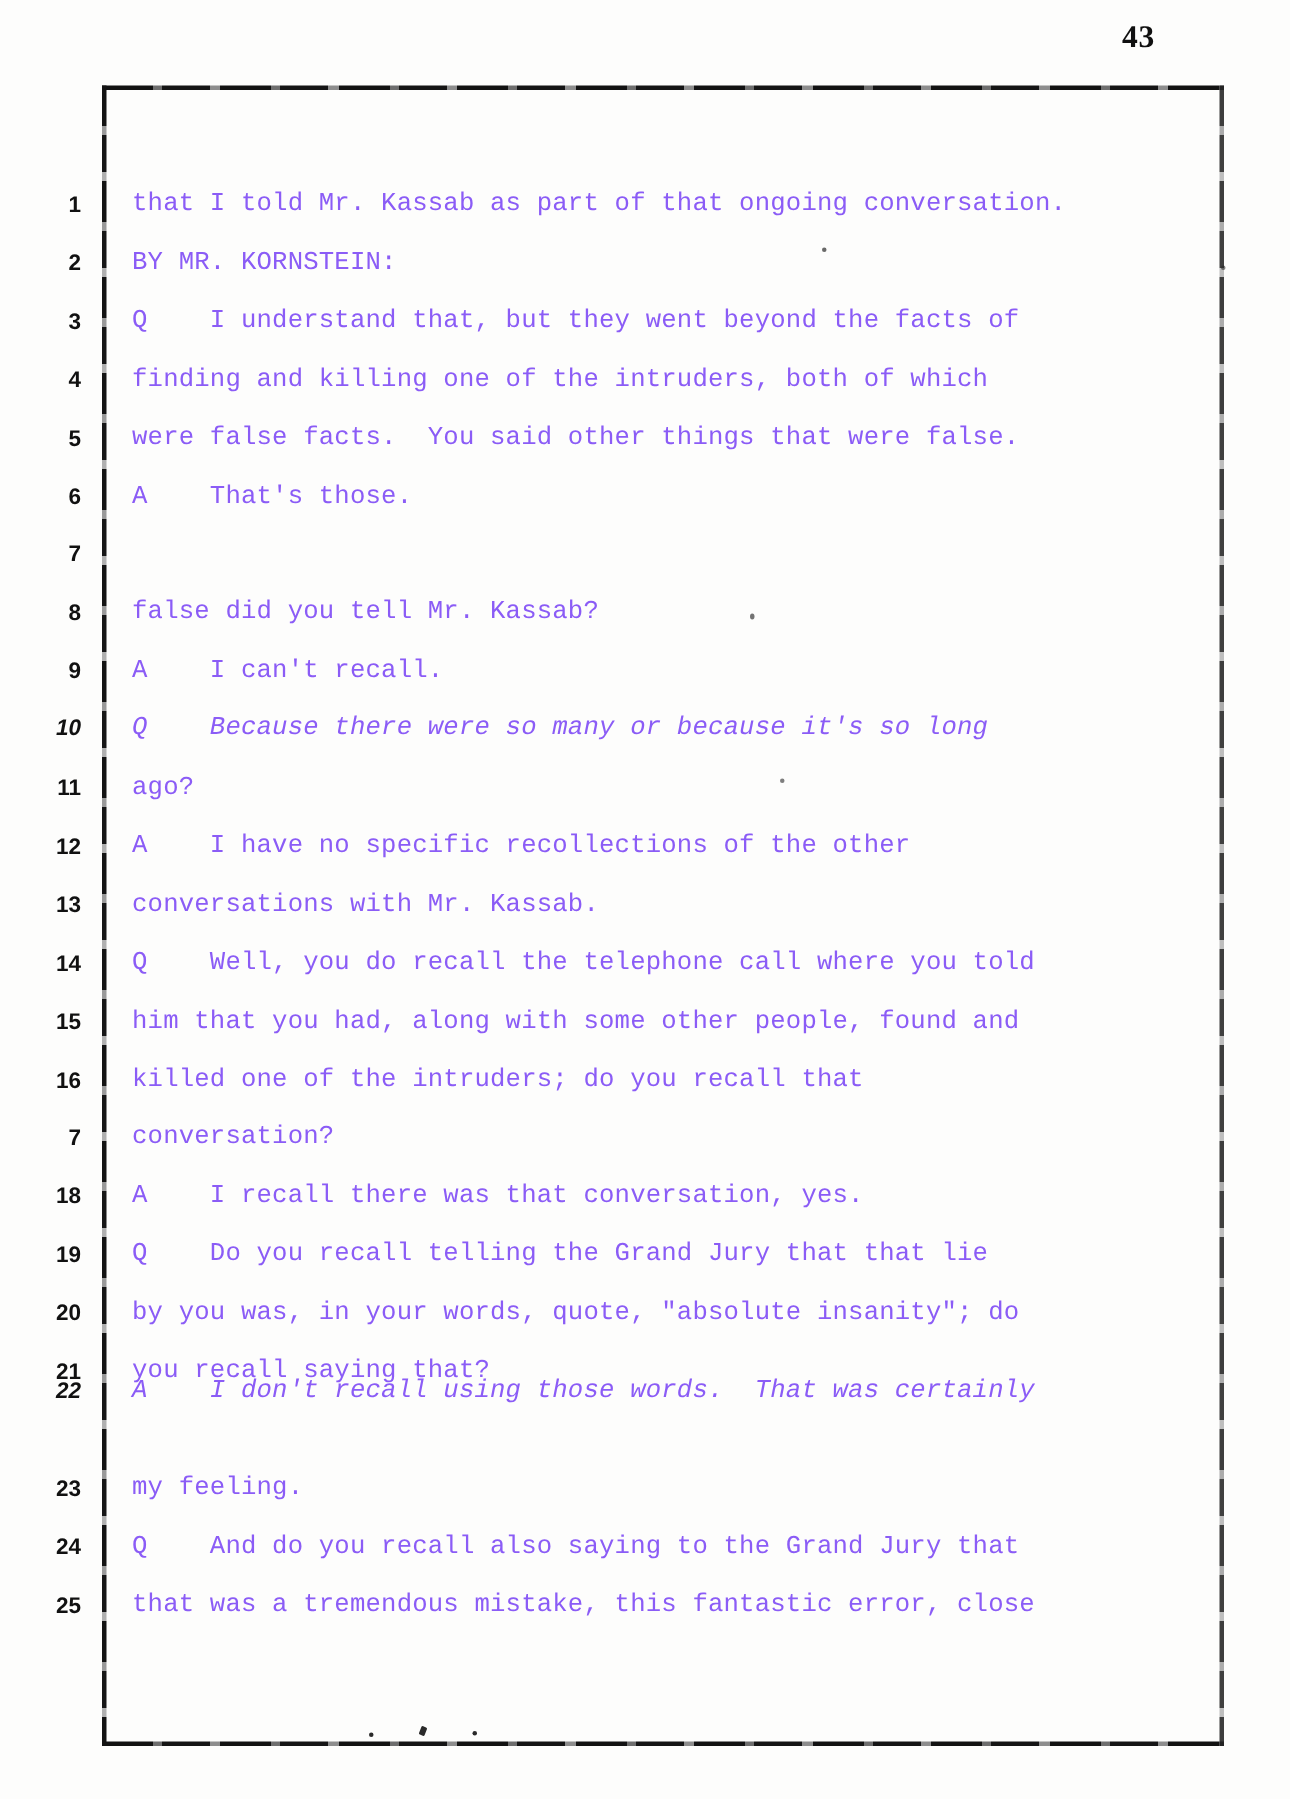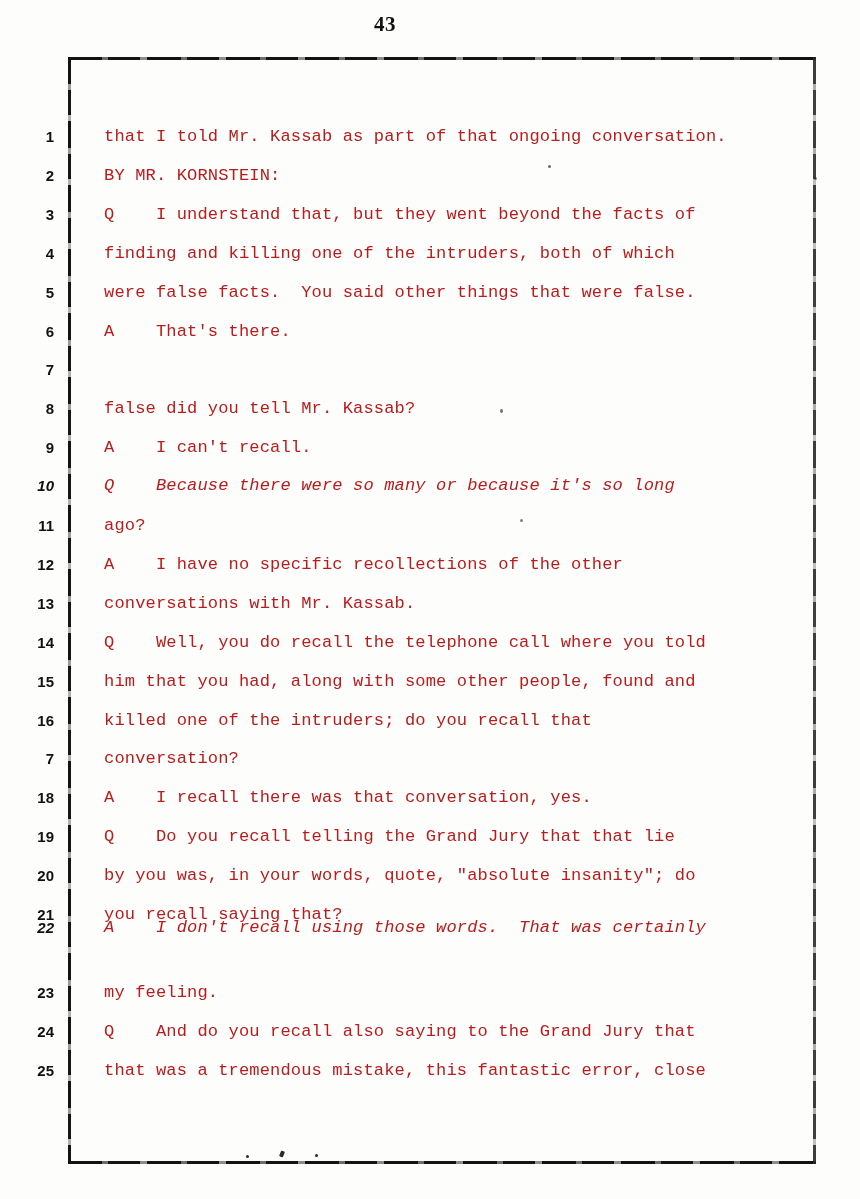--- a/index.html
+++ b/index.html
@@ -20,21 +20,21 @@
     background: #fdfdfc;
     overflow: hidden;
   }
 
   
   #page-number {
     position: absolute;
     top: 12px;
     left: 0;
     width: 770px;
-    text-align: center;
+    text-align: right;
     font-family: "Liberation Serif", "DejaVu Serif", serif;
     font-size: 21px;
     font-weight: 700;
     letter-spacing: 0.5px;
     color: #101010;
   }
 
   
   #frame {
     position: absolute;
@@ -107,22 +107,21 @@
   }
 
   .ltext {
     position: absolute;
     left: 20px;
     top: 0;
     font-size: 17.1px;
     line-height: 30px;
     letter-spacing: 0.12px;
     white-space: pre;
-    color: #b91c1c;
-    margin-left: 16px;
+    color: #8b5cf6;
   }
 
   
   .speck {
     position: absolute;
     background: #2a2a2a;
     border-radius: 50%;
   }
   #speck-a { left: 178px; top: 1098px; width: 3px;  height: 3px; }
   #speck-b { left: 212px; top: 1094px; width: 4px;  height: 6px;
@@ -163,21 +162,21 @@
         <div class="tline" style="top: 181.7px;">
           <div class="lineno">4</div>
           <div class="ltext">finding and killing one of the intruders, both of which</div>
         </div>
         <div class="tline" style="top: 220.6px;">
           <div class="lineno">5</div>
           <div class="ltext">were false facts.  You said other things that were false.</div>
         </div>
         <div class="tline" style="top: 259.5px;">
           <div class="lineno">6</div>
-          <div class="ltext">A    That's there.</div>
+          <div class="ltext">A    That's those.</div>
         </div>
         <div class="tline" style="top: 298.4px;">
           <div class="lineno">7</div>
         </div>
         <div class="tline" style="top: 337.3px;">
           <div class="lineno">8</div>
           <div class="ltext">false did you tell Mr. Kassab?</div>
         </div>
         <div class="tline" style="top: 376.2px;">
           <div class="lineno">9</div>

